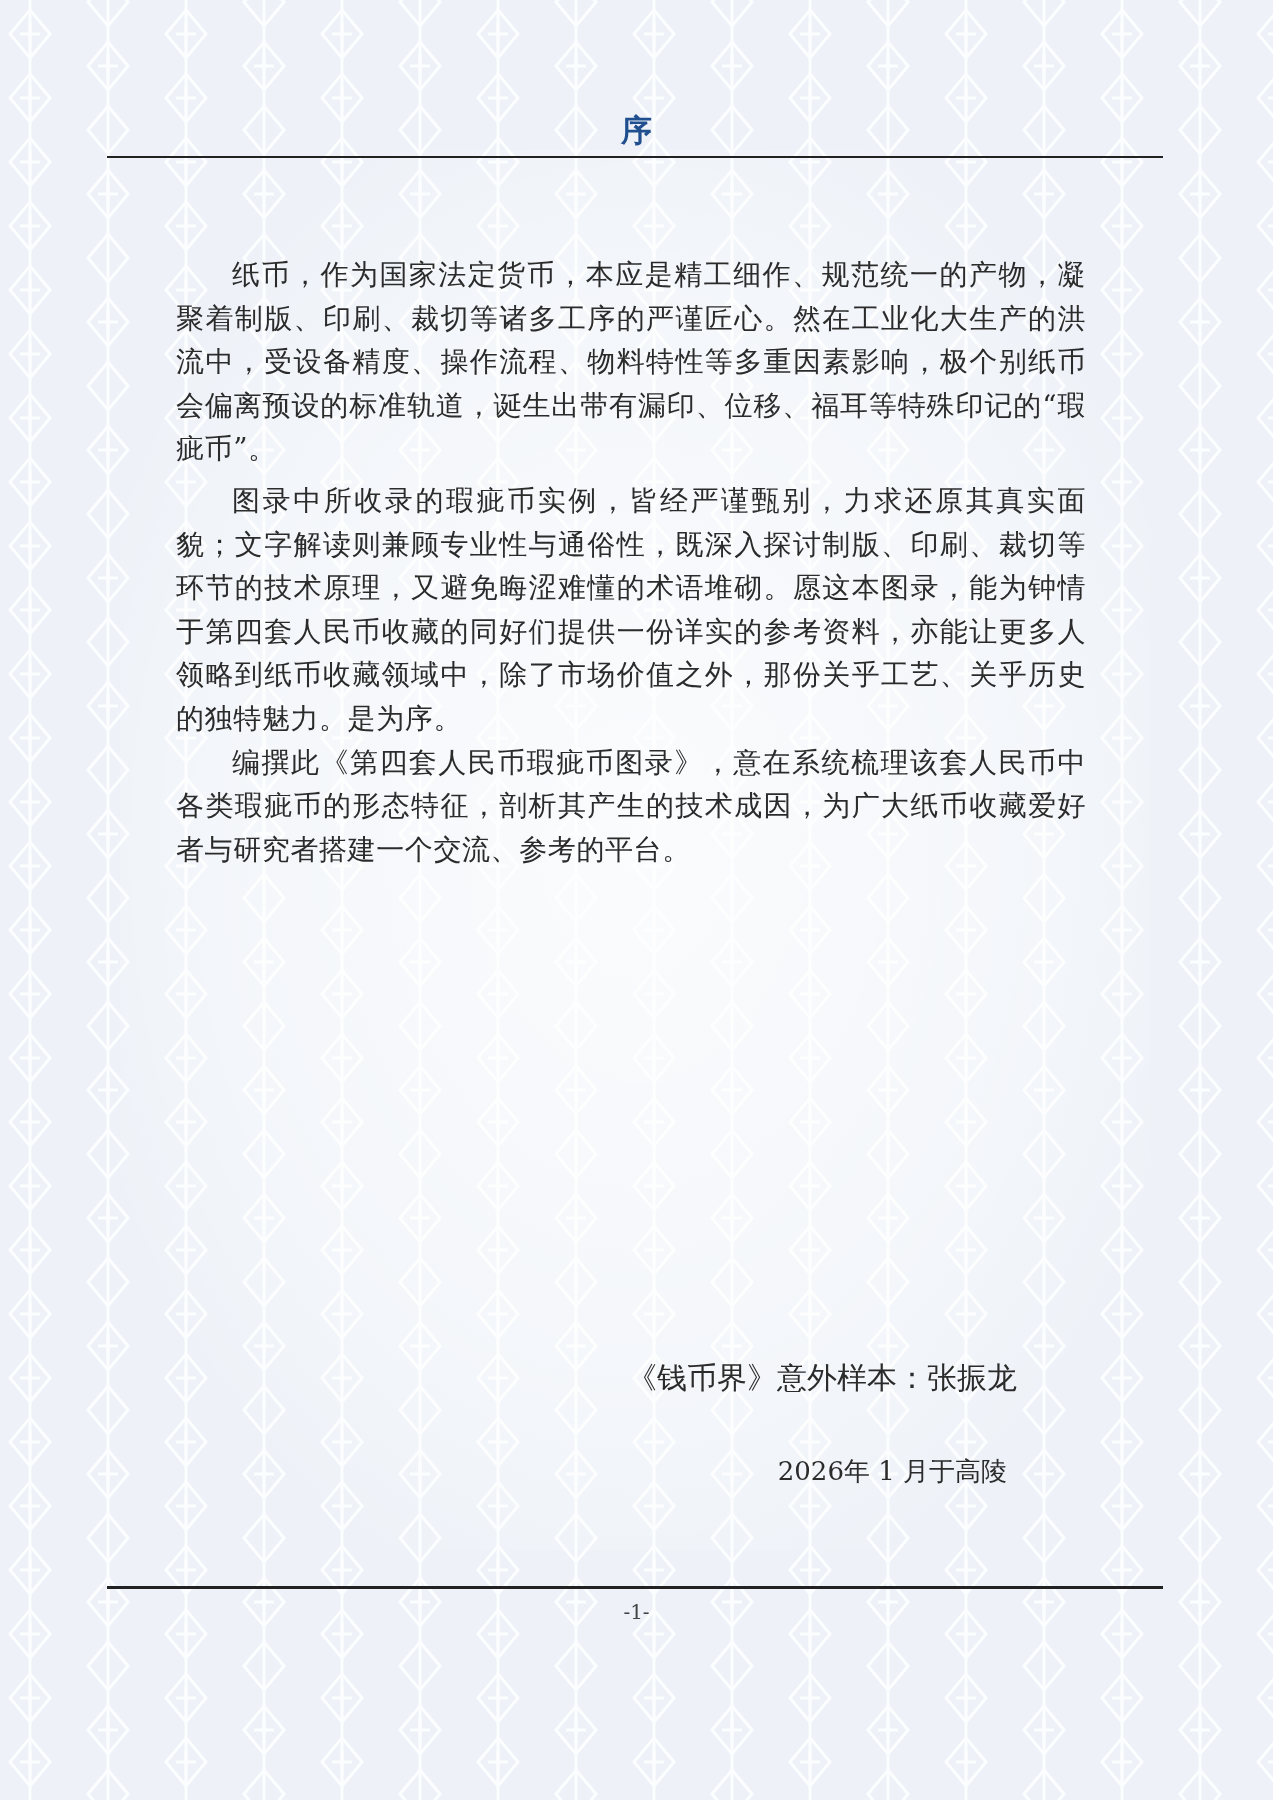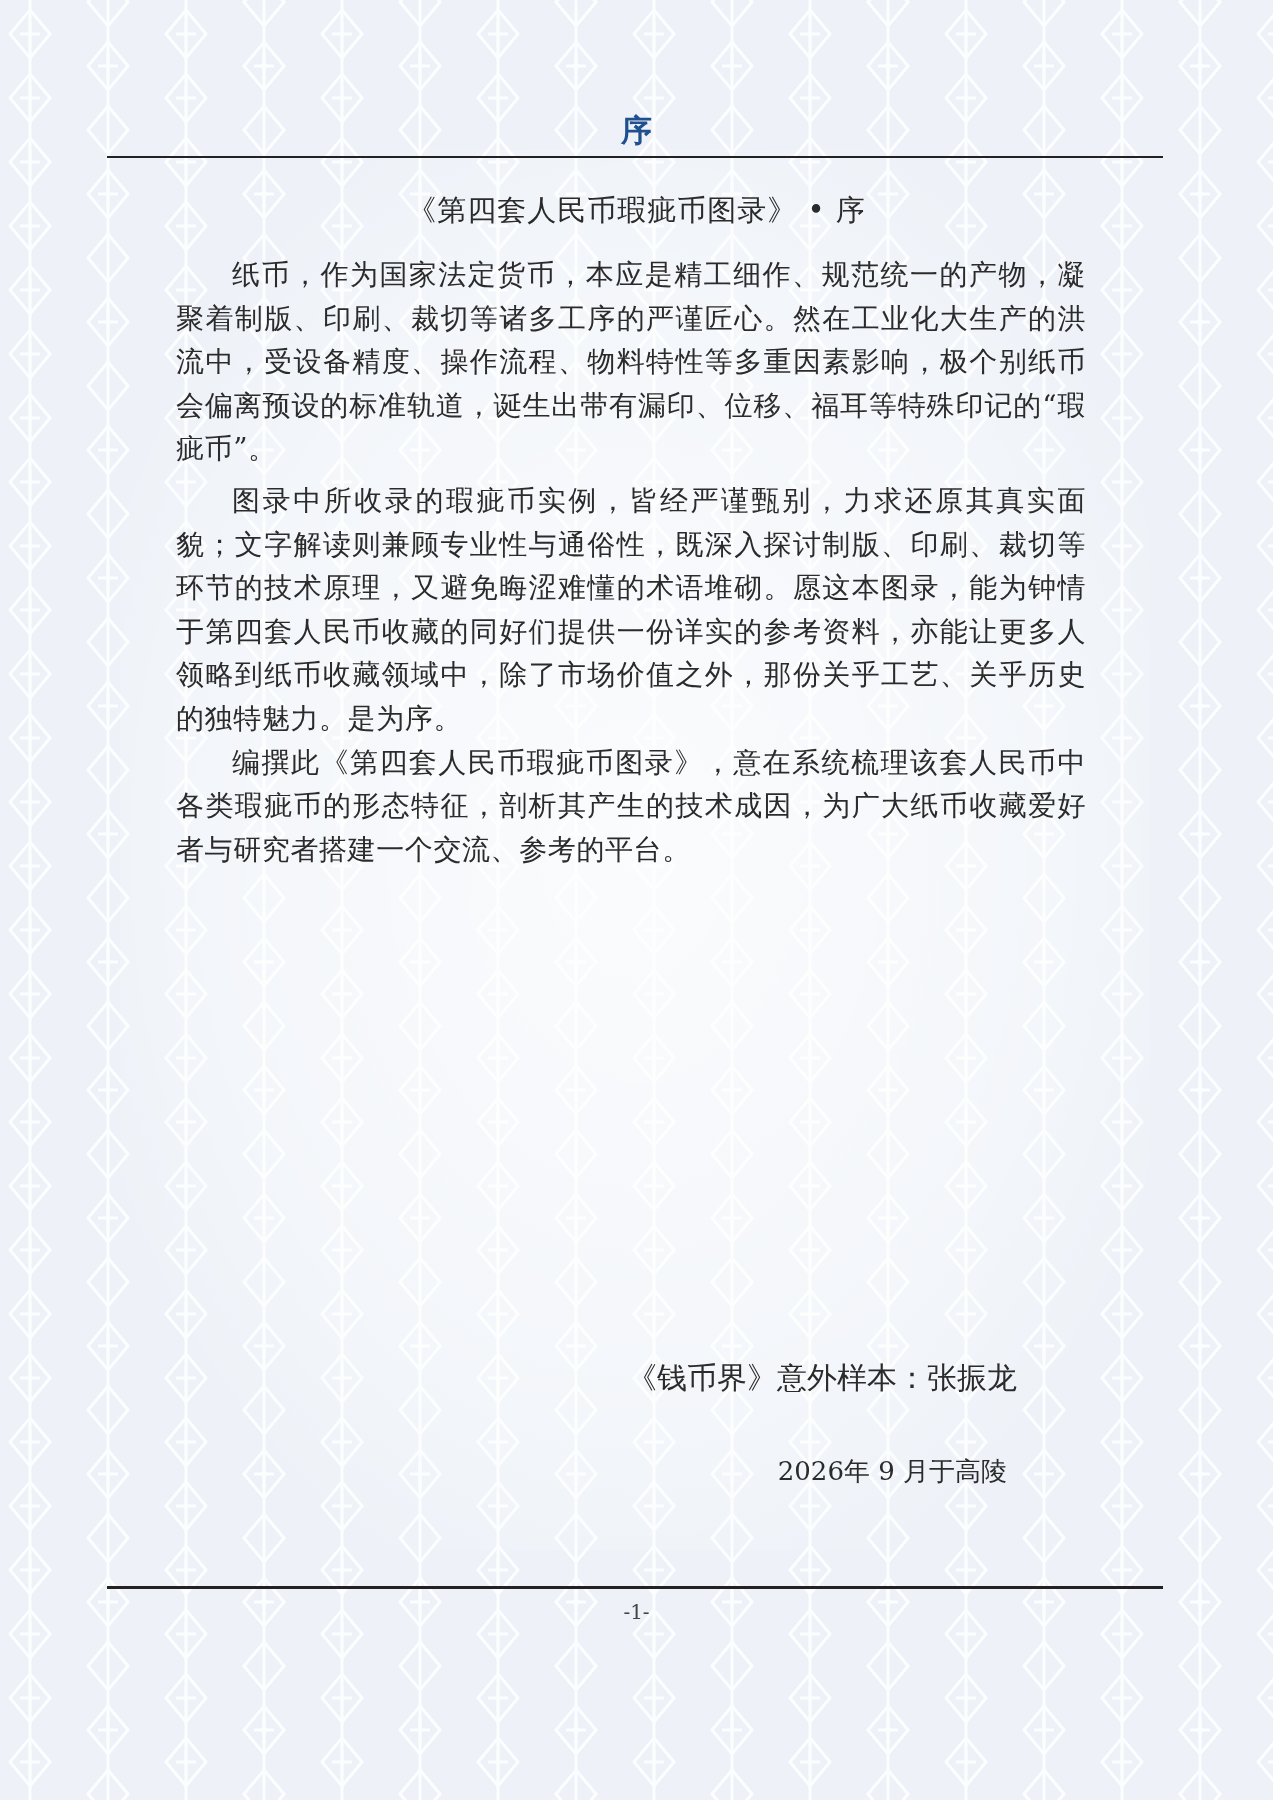--- a/index.html
+++ b/index.html
@@ -68,26 +68,25 @@
     </pattern>
   </defs>
   <rect width="1273" height="1800" fill="url(#dia)"></rect>
 </svg>
 <div class="glow"></div>
 
 <div class="page">
   <div class="header-title">序</div>
   <div class="rule top"></div>
 
-  <div class="doc-title">《第四套人民币瑕疵币图录》 • 序</div>
 
   <div class="body-text">
     <p class="para para-block-1">纸币，作为国家法定货币，本应是精工细作、规范统一的产物，凝聚着制版、印刷、裁切等诸多工序的严谨匠心。然在工业化大生产的洪流中，受设备精度、操作流程、物料特性等多重因素影响，极个别纸币会偏离预设的标准轨道，诞生出带有漏印、位移、福耳等特殊印记的“瑕疵币”。</p>
     <p class="para">图录中所收录的瑕疵币实例，皆经严谨甄别，力求还原其真实面貌；文字解读则兼顾专业性与通俗性，既深入探讨制版、印刷、裁切等环节的技术原理，又避免晦涩难懂的术语堆砌。愿这本图录，能为钟情于第四套人民币收藏的同好们提供一份详实的参考资料，亦能让更多人领略到纸币收藏领域中，除了市场价值之外，那份关乎工艺、关乎历史的独特魅力。是为序。</p>
     <p class="para para-block-1">编撰此《第四套人民币瑕疵币图录》，意在系统梳理该套人民币中各类瑕疵币的形态特征，剖析其产生的技术成因，为广大纸币收藏爱好者与研究者搭建一个交流、参考的平台。</p>
   </div>
 
   <div class="signature">《钱币界》意外样本：张振龙</div>
-  <div class="date">2026年 9 月于高陵</div>
+  <div class="date">2026年 1 月于高陵</div>
 
   <div class="rule bottom"></div>
   <div class="page-number">-1-</div>
 </div>
 
 </body></html>

